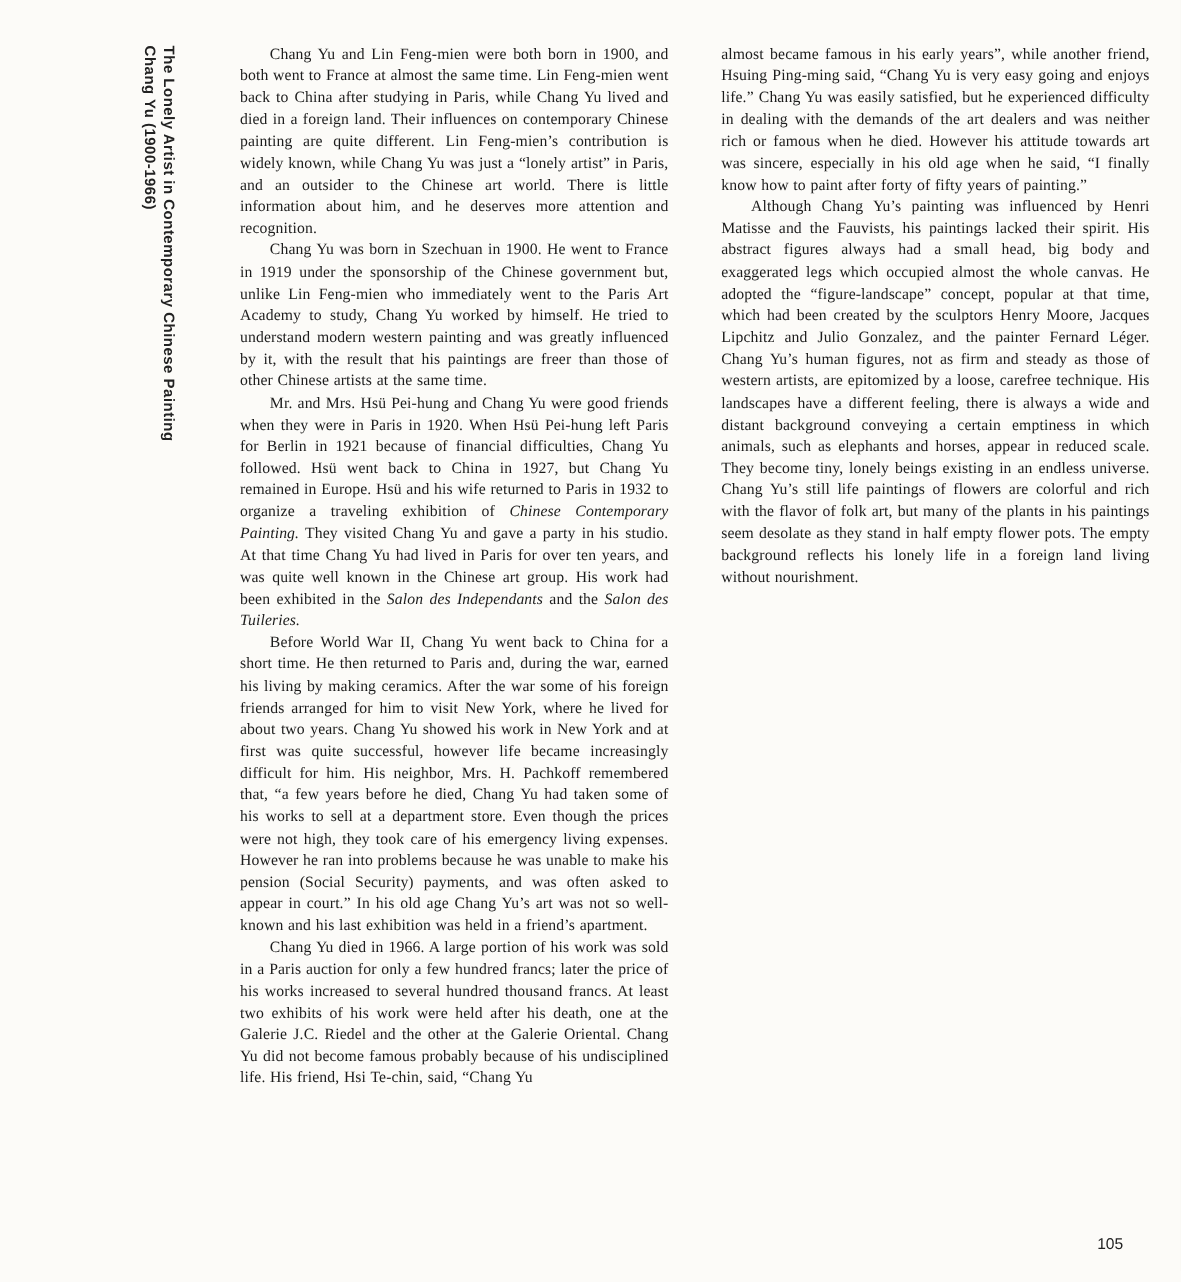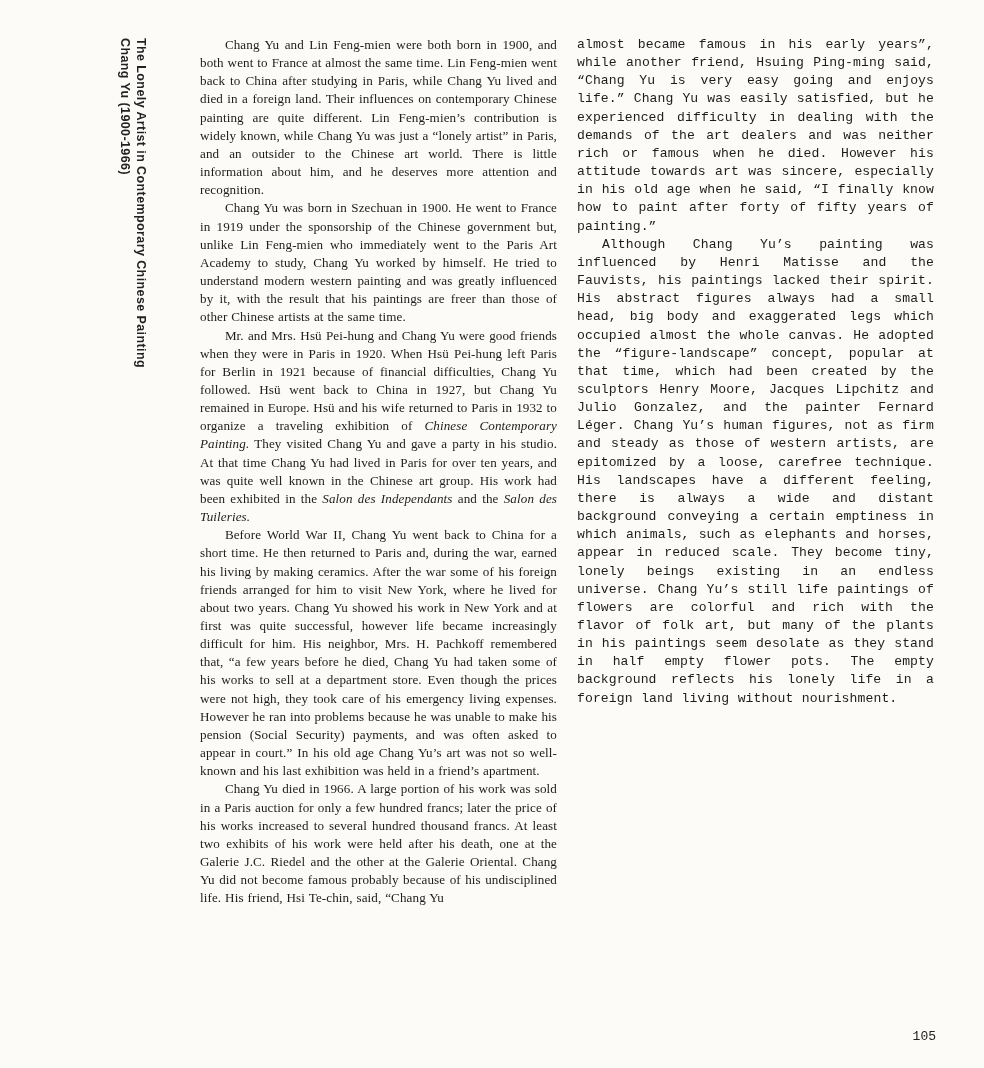--- a/index.html
+++ b/index.html
@@ -36,37 +36,37 @@
     position: absolute;
     top: 36px;
     width: 357px;
     font-size: 13.1px;
     line-height: 18.15px;
     text-align: justify;
     letter-spacing: 0.1px;
     word-spacing: 0.5px;
   }
   .column-left  { left: 200px; font-family: Liberation Serif, serif; }
-  .column-right { left: 577px; font-family: Liberation Mono, monospace; }
+  .column-right { left: 601px; }
   .column p {
     margin: 0;
     text-indent: 1.9em;
   }
   .column p.no-indent {
     text-indent: 0;
   }
   .column i {
     font-style: italic;
   }
   .page-number {
     position: absolute;
     right: 48px;
     bottom: 24px;
     font-size: 13px;
-    font-family: Liberation Mono, monospace;
+    font-family: Liberation Sans, sans-serif;
     color: #222;
   }
 </style>
 </head>
 <body>
 
 <div class="page">
 
   <div class="sidebar-title">
     <span class="vline">Chang Yu (1900-1966)</span>

